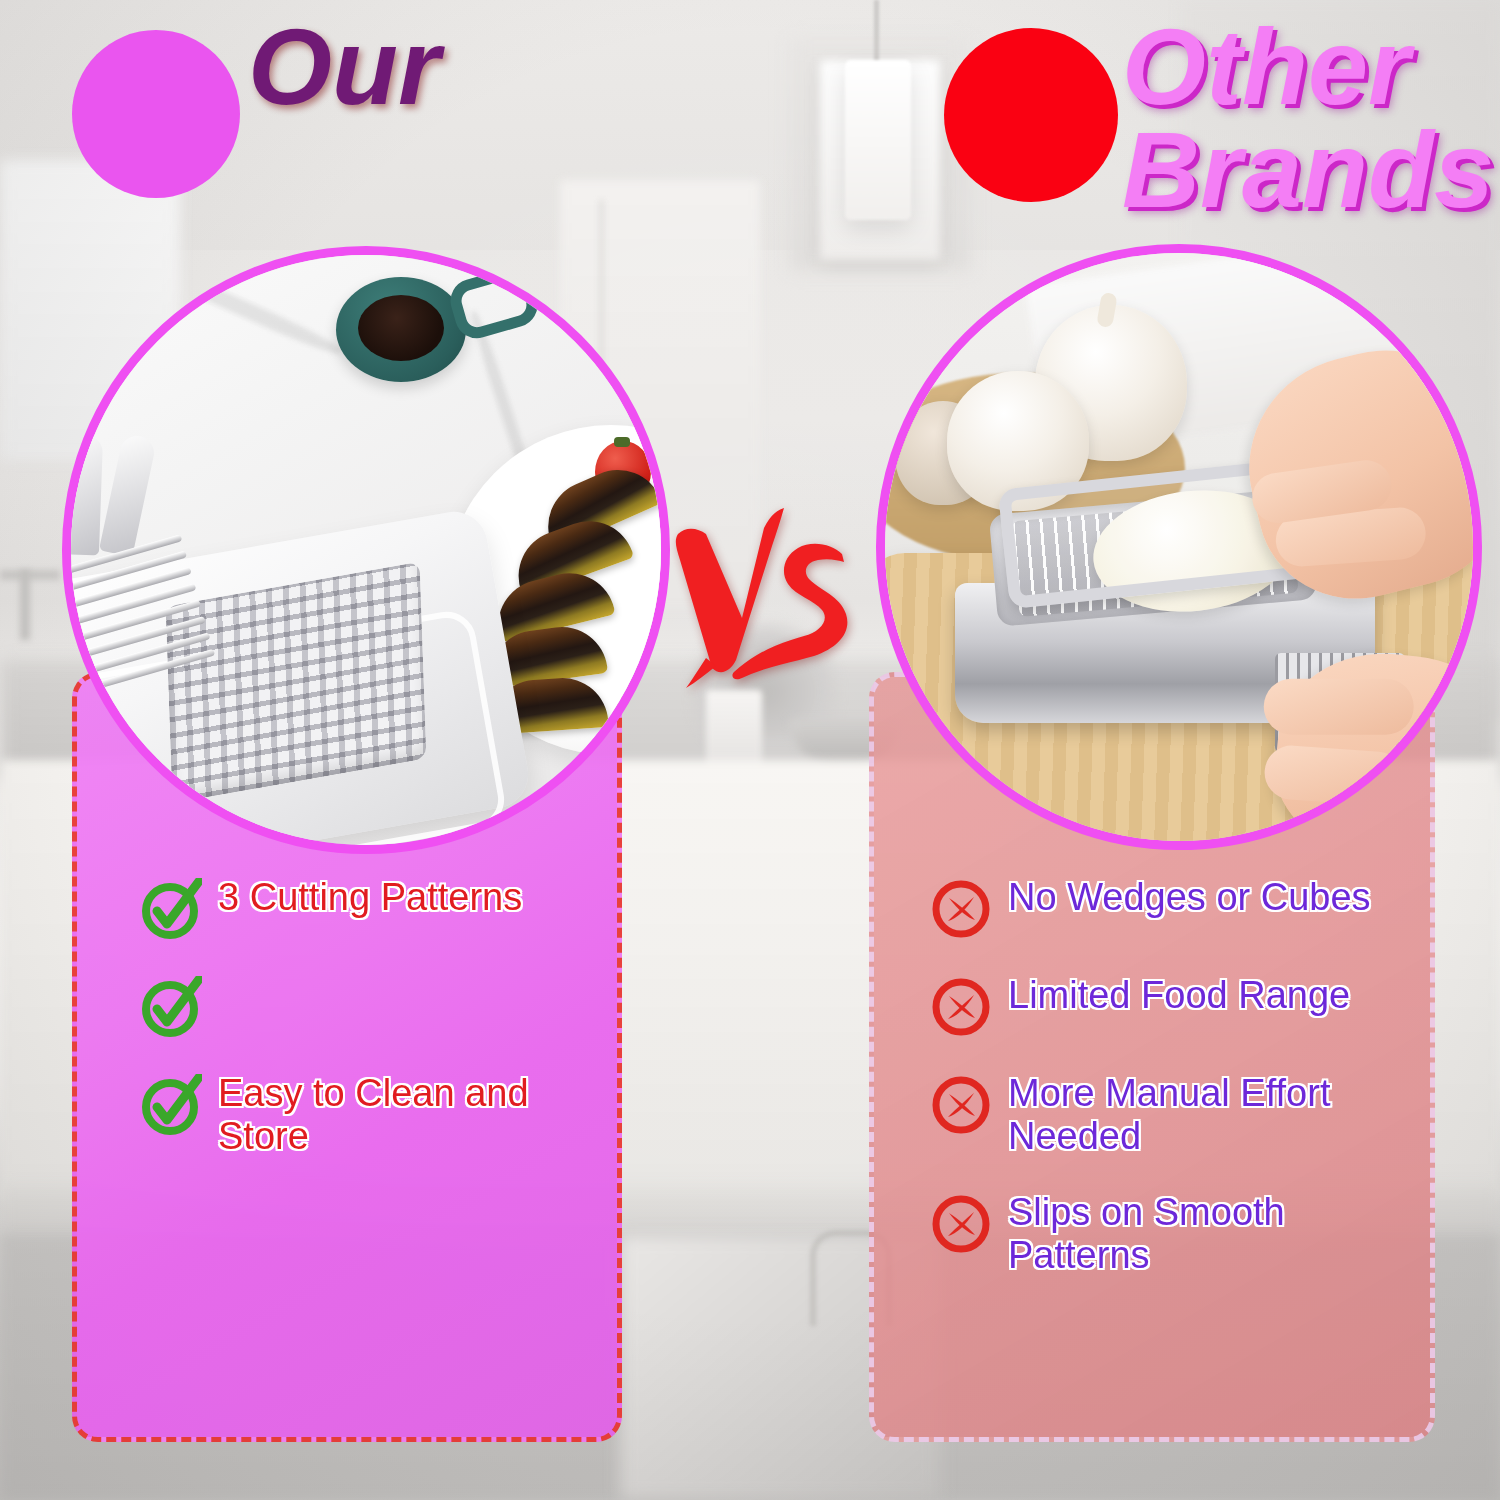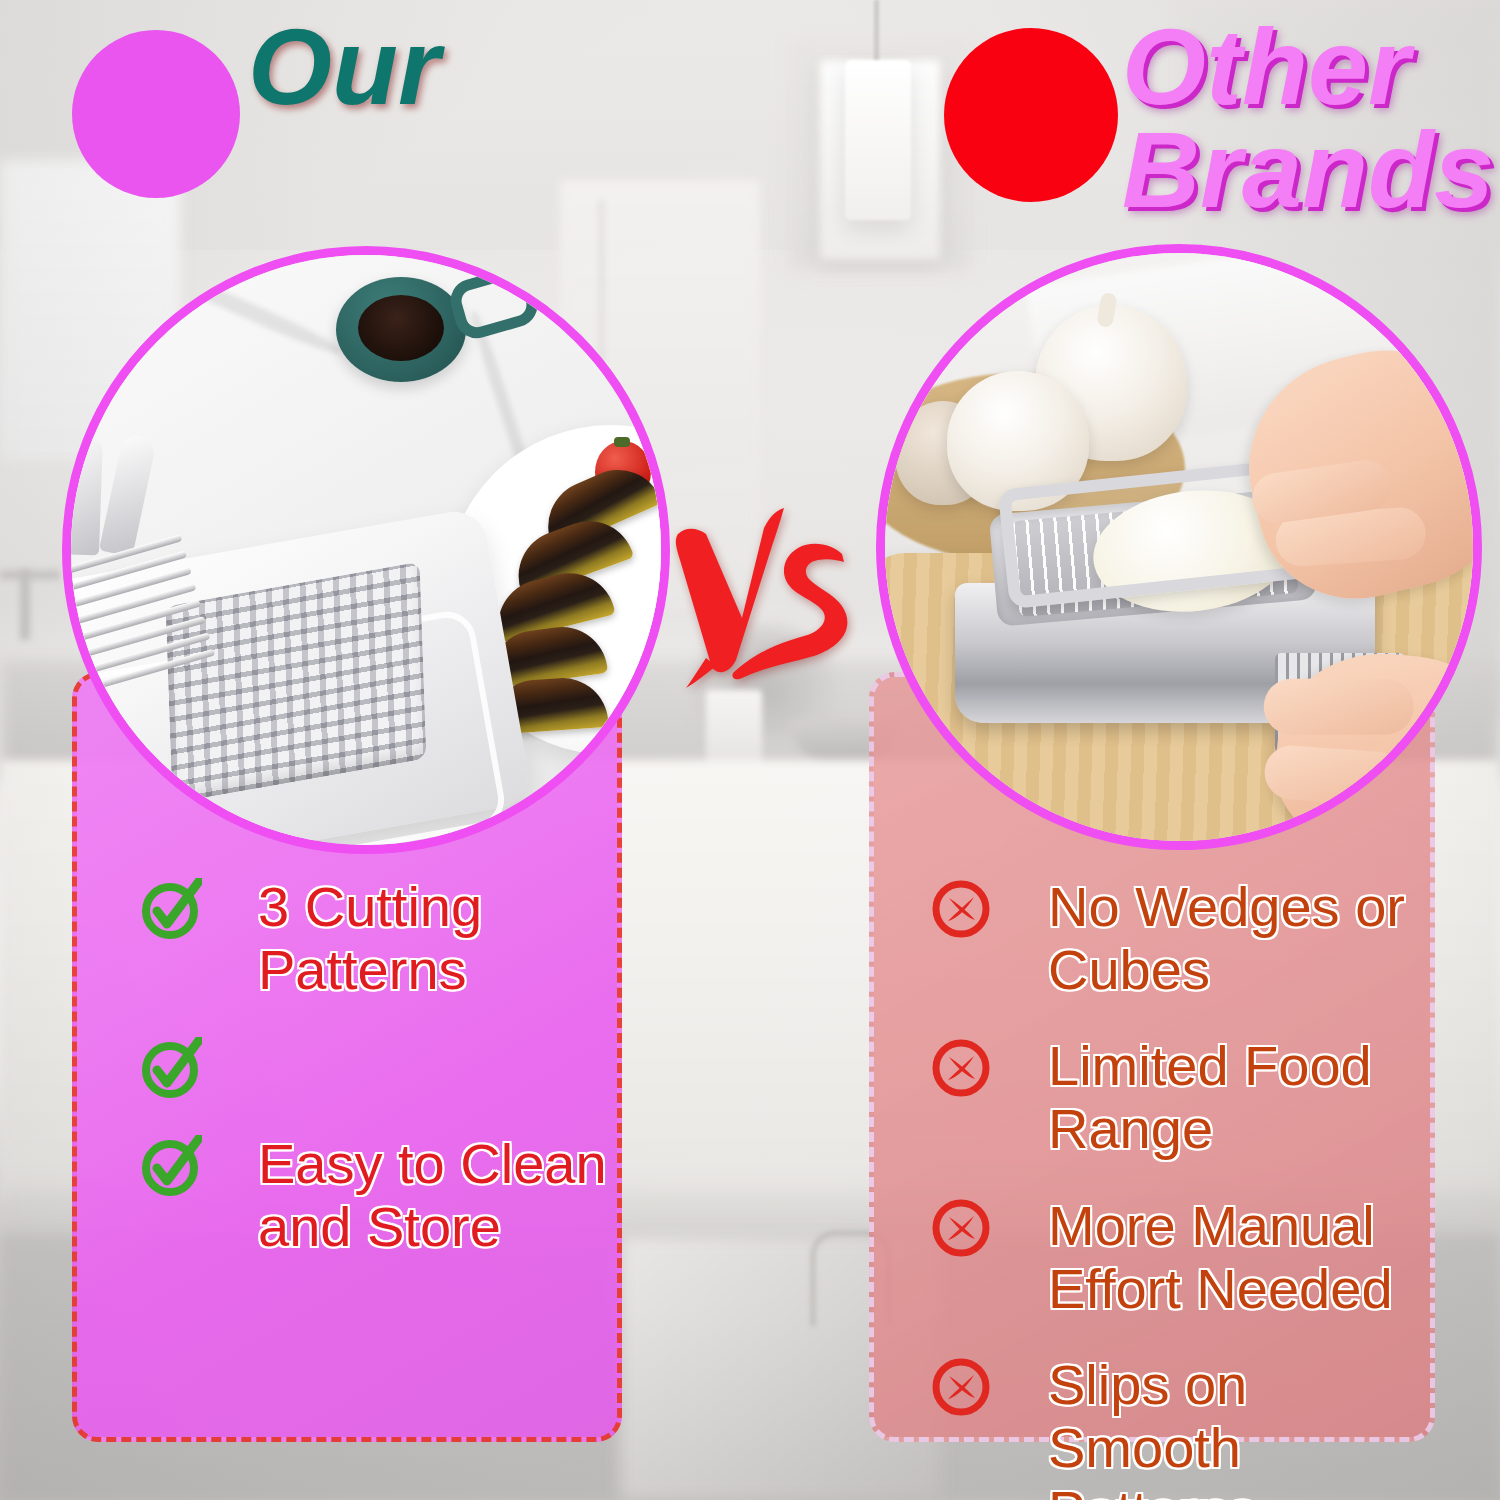--- a/index.html
+++ b/index.html
@@ -58,21 +58,21 @@
     border:6px solid rgba(180,178,176,.55);border-bottom:none;border-radius:26px 26px 0 0;filter:blur(2px);}
   .bg-vignette{position:absolute;inset:0;
     background:radial-gradient(ellipse at 50% 45%,rgba(255,255,255,.10) 0%,rgba(255,255,255,0) 55%,rgba(120,118,116,.16) 100%);}
 
   
   .dot{position:absolute;border-radius:50%;}
   #dot-left{left:72px;top:30px;width:168px;height:168px;background:#ea55ef;}
   #dot-right{left:944px;top:28px;width:174px;height:174px;background:#fa0112;}
 
   .title{position:absolute;font-style:italic;font-weight:bold;line-height:.95;}
-  #title-left{left:248px;top:16px;width:470px;font-size:108px;color:#0f766e;
+  #title-left{left:248px;top:16px;width:470px;font-size:108px;color:#701a75;
     text-shadow:3px 4px 7px rgba(120,0,0,.45), 0 0 2px rgba(255,255,255,.35);}
   #title-right{left:1122px;top:16px;width:400px;font-size:108px;color:#f47ef5;
     text-shadow:4px 4px 0 #cc27c8, 5px 6px 10px rgba(140,0,140,.40);}
 
   
   #vs-badge{position:absolute;left:672px;top:500px;width:180px;height:190px;}
   #vs-badge svg{width:100%;height:100%;filter:drop-shadow(2px 3px 5px rgba(120,0,0,.35));}
 
   
   .panel{position:absolute;border-radius:26px;}
@@ -172,26 +172,26 @@
     background:linear-gradient(160deg,#fbdbc6,#eebb9d);}
   .rp-hand-low{left:392px;top:402px;width:240px;height:200px;transform:rotate(6deg);}
 
   
   .list{position:absolute;}
   #list-left{left:140px;top:876px;width:470px;}
   #list-right{left:930px;top:876px;width:480px;}
   .row{display:flex;align-items:flex-start;margin-bottom:34px;}
   .mark{flex:0 0 auto;width:62px;height:62px;margin-right:16px;margin-top:2px;}
   .mark svg{width:62px;height:62px;display:block;}
-  .row .txt{font-size:56px;font-weight:500;line-height:1.12;margin-left:40px;}
+  .row .txt{font-size:38px;font-weight:500;line-height:1.12;}
   #list-left .txt{color:#e11c20;
     text-shadow:
       -2px -2px 0 #fff, 2px -2px 0 #fff, -2px 2px 0 #fff, 2px 2px 0 #fff,
       0 -2px 0 #fff, 0 2px 0 #fff, -2px 0 0 #fff, 2px 0 0 #fff;}
-  #list-right .txt{color:#c2410c;
+  #list-right .txt{color:#6d28d9;
     text-shadow:
       -2px -2px 0 #fff, 2px -2px 0 #fff, -2px 2px 0 #fff, 2px 2px 0 #fff,
       0 -2px 0 #fff, 0 2px 0 #fff, -2px 0 0 #fff, 2px 0 0 #fff;}
 </style>
 </head>
 <body>
 
 <div id="stage">
 
   <div class="bg">

